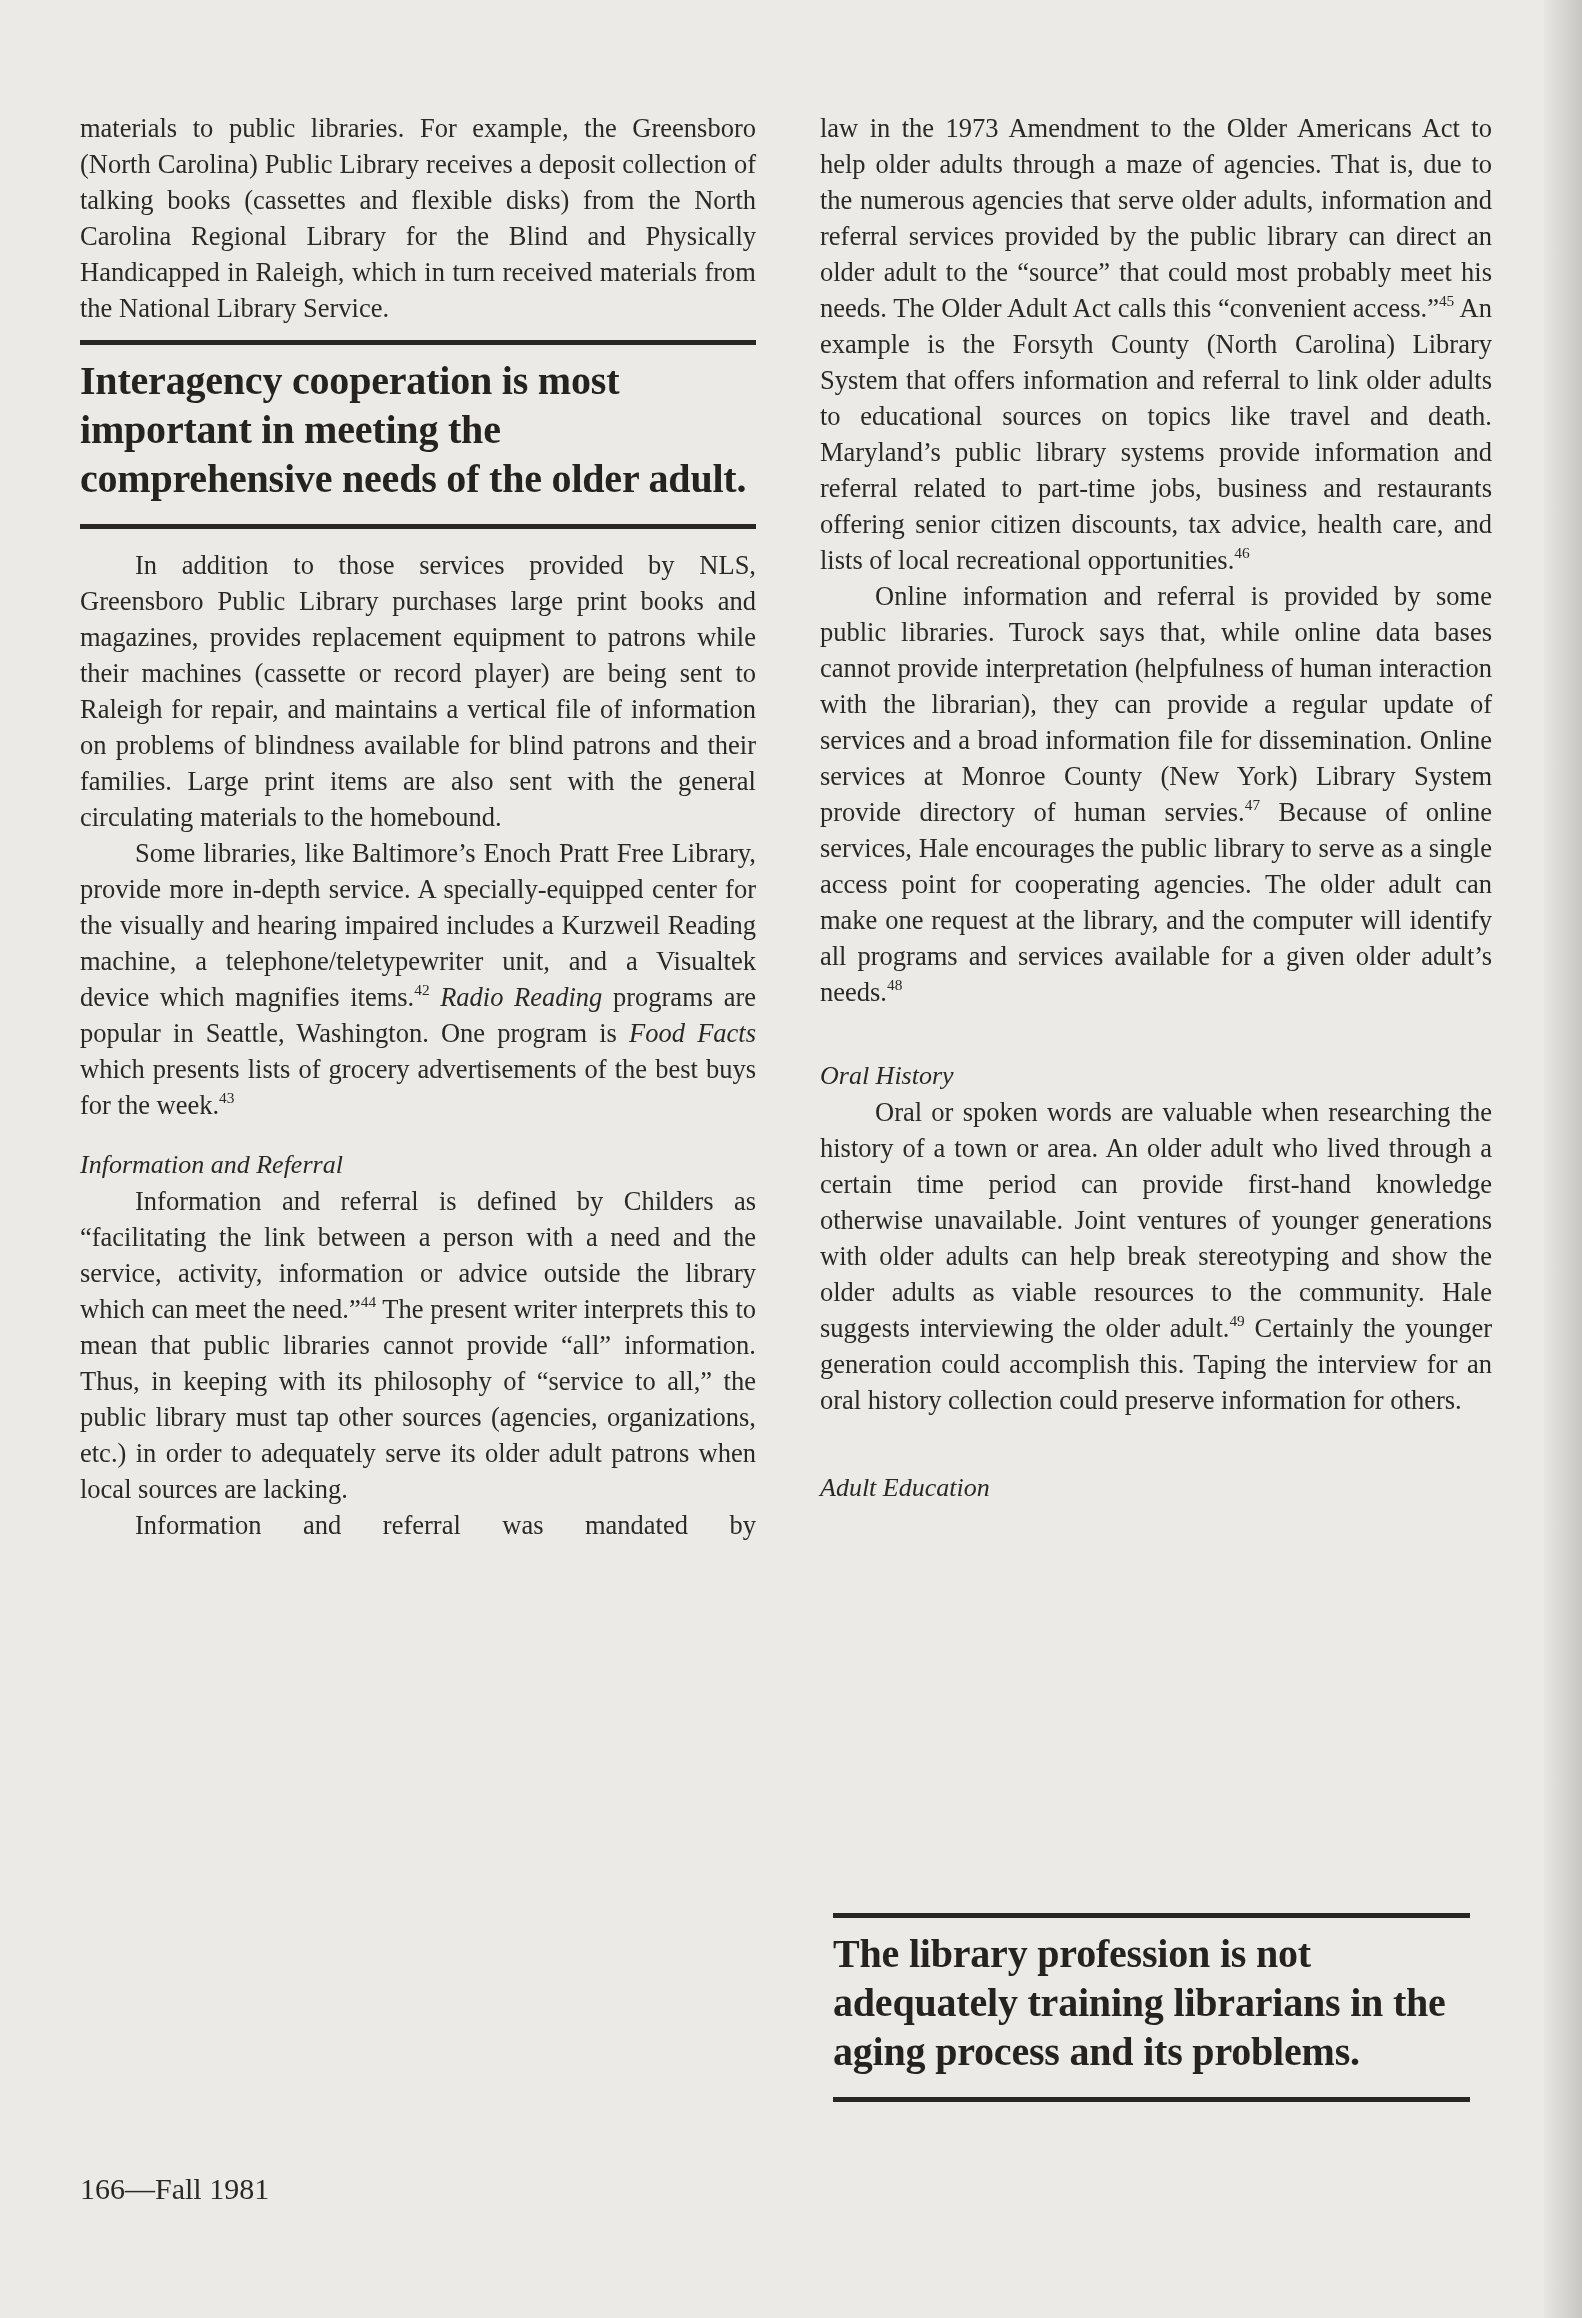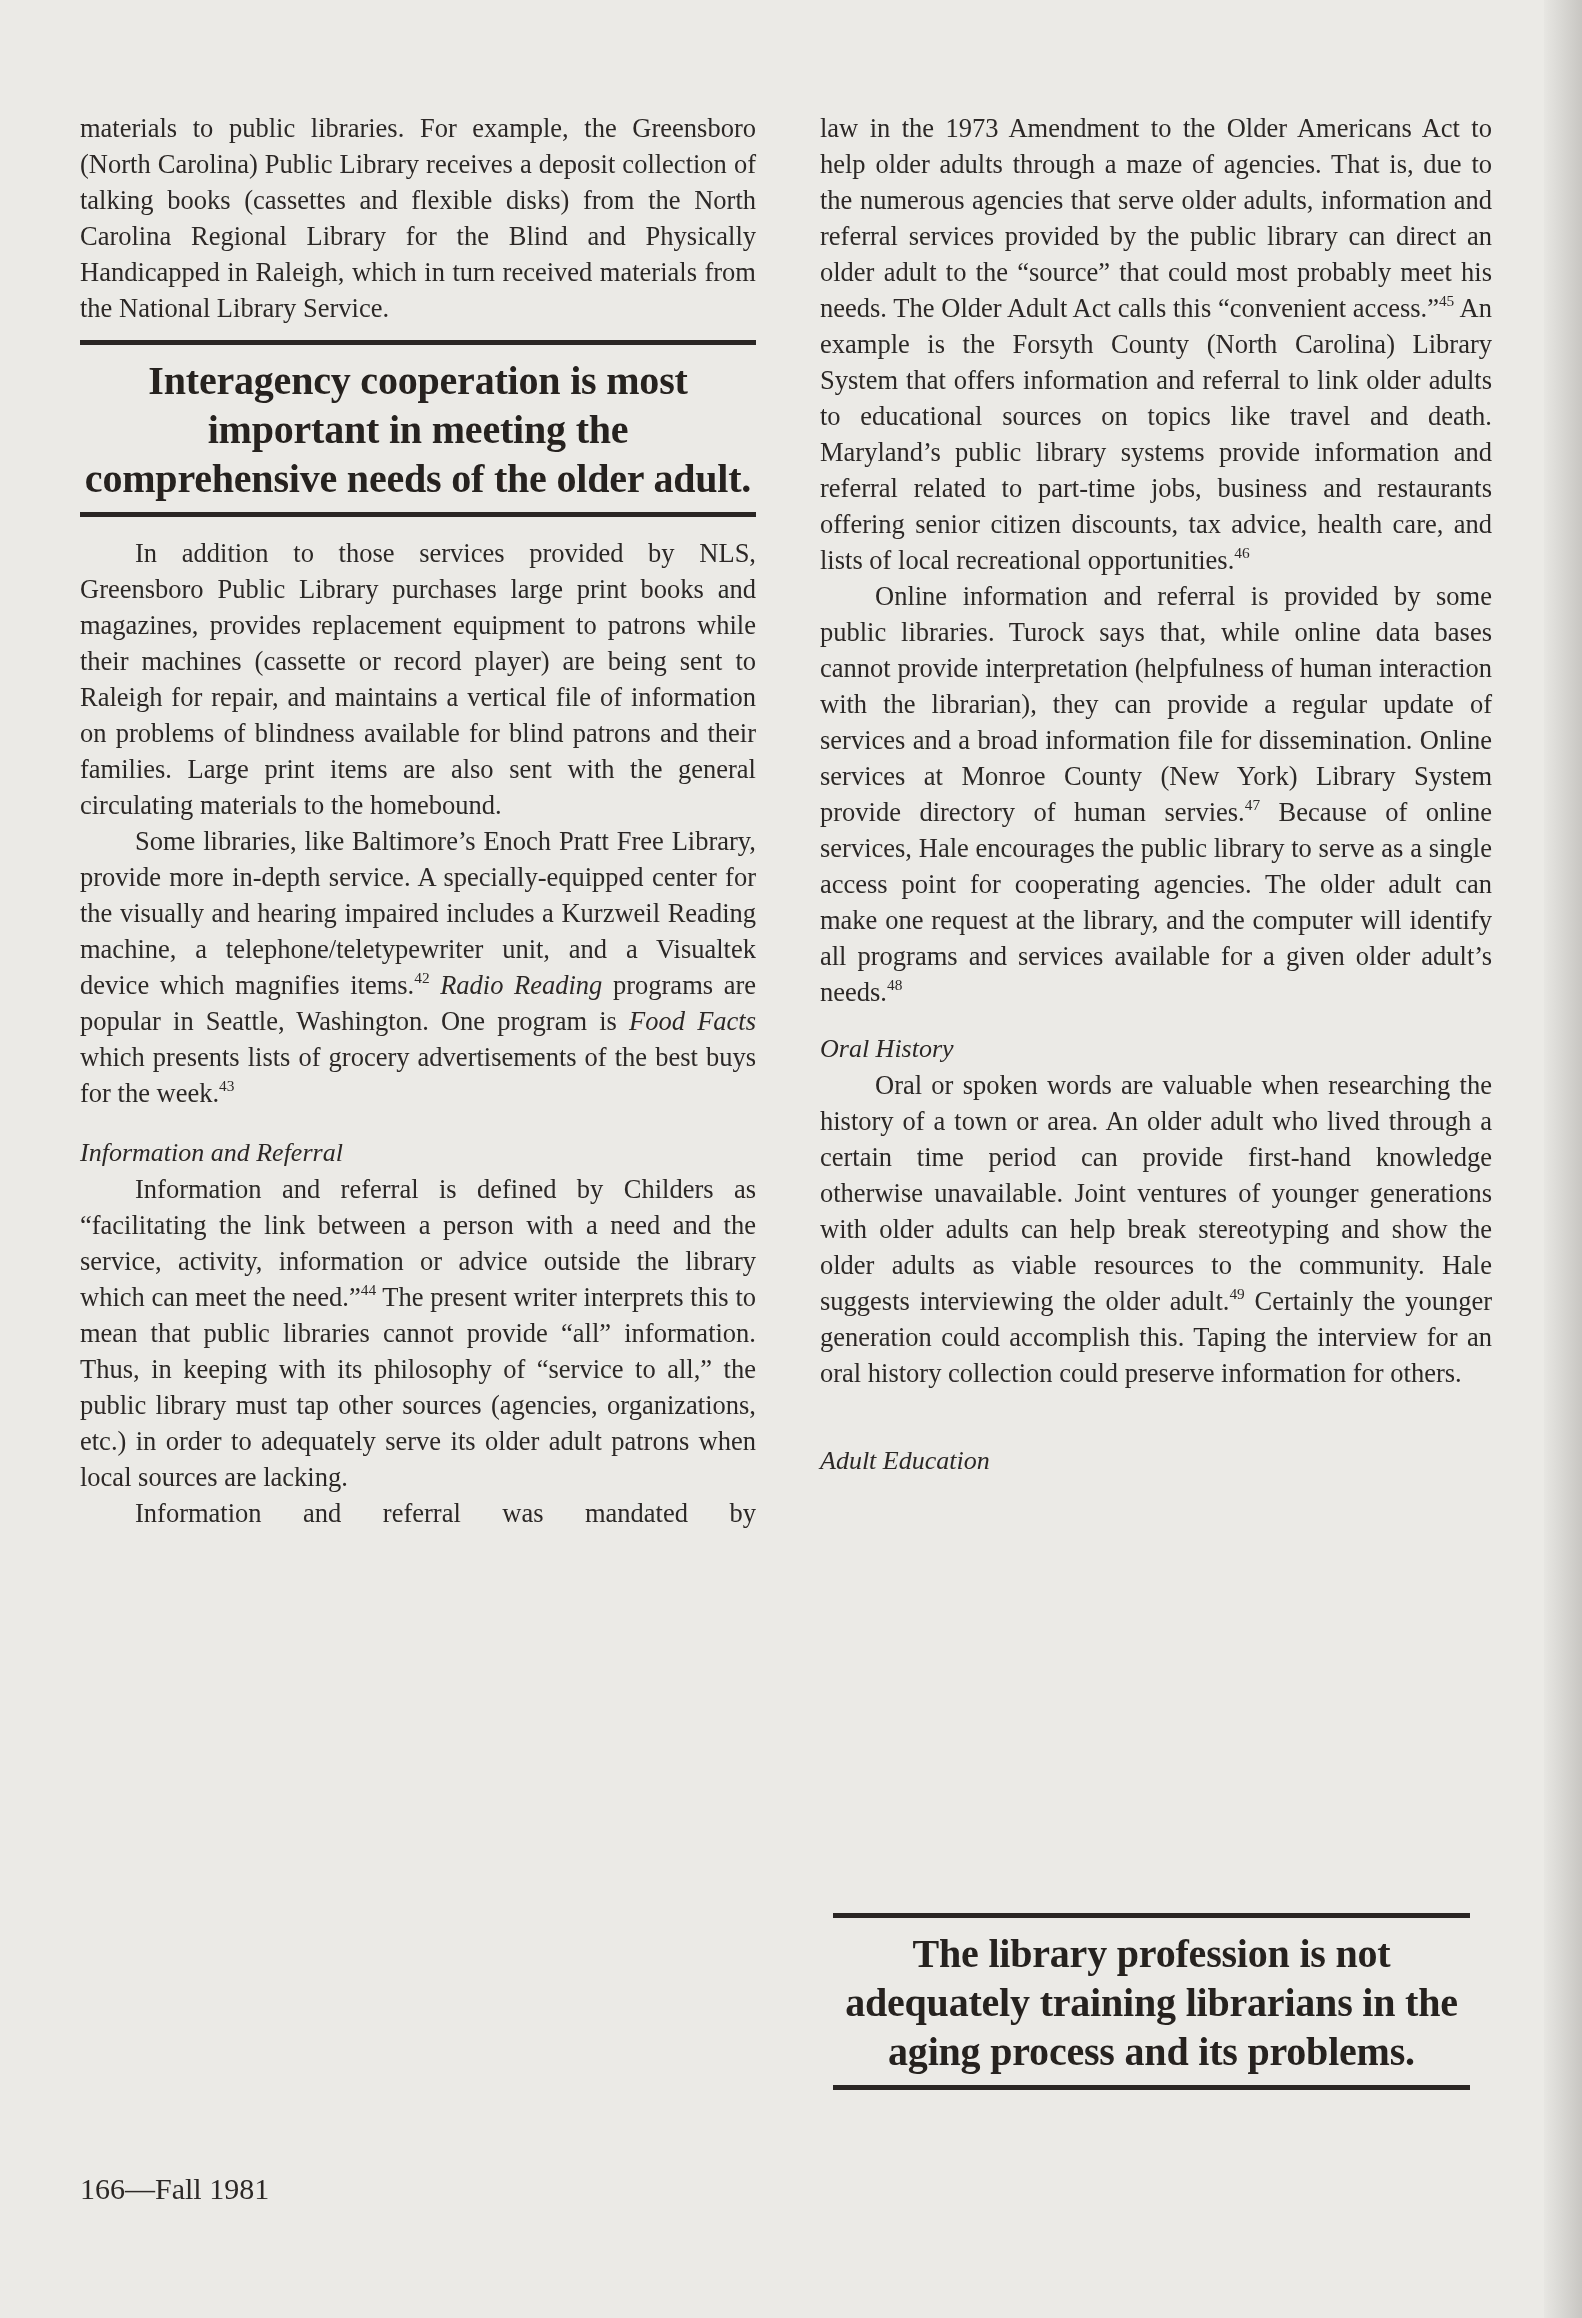--- a/index.html
+++ b/index.html
@@ -20,23 +20,22 @@
     .col-left { left: 80px; width: 676px; }
     .col-right { left: 820px; width: 672px; }
     p { margin: 0; text-align: justify; hyphens: manual; }
     p.indent { text-indent: 55px; }
     p.cont { text-indent: 0; }
     sup { font-size: 0.58em; line-height: 0; vertical-align: 0.7em; }
     em { font-style: italic; }
     .pullquote {
       border-top: 5.5px solid #2a2624;
       border-bottom: 5.5px solid #2a2624;
-      padding: 11px 0 9px 0;
+      padding: 11px 0 21px 0;
       margin: 14.2px 0 17.4px 0;
-      text-align: center;
     }
     .pullquote-text {
       font-family: "Liberation Serif", "DejaVu Serif", serif;
       font-weight: bold; font-size: 40px; line-height: 49px;
       color: #26221f; letter-spacing: -0.2px;
     }
     .section-head {
       font-weight: bold; font-size: 26px; line-height: 37px;
       margin: 40px 0 22px 0; letter-spacing: -0.2px;
     }
@@ -75,21 +74,21 @@
   <p class="indent"><span>Information and referral is defined by Childers as “facilitating the link between a person with a need and the service, activity, information or advice outside the library which can meet the need.”</span><sup>44</sup><span> The present writer interprets this to mean that public libraries cannot provide “all” information. Thus, in keeping with its philosophy of “service to all,” the public library must tap other sources (agencies, organizations, etc.) in order to adequately serve its older adult patrons when local sources are lacking.</span></p>
 
   <p class="indent" style="text-align-last: justify;">Information and referral was mandated by</p>
 </div>
 
 <div class="col col-right">
   <p class="cont"><span>law in the 1973 Amendment to the Older Americans Act to help older adults through a maze of agencies. That is, due to the numerous agencies that serve older adults, information and referral services provided by the public library can direct an older adult to the “source” that could most probably meet his needs. The Older Adult Act calls this “convenient access.”</span><sup>45</sup><span> An example is the Forsyth County (North Carolina) Library System that offers information and referral to link older adults to educational sources on topics like travel and death. Maryland’s public library systems provide information and referral related to part-time jobs, business and restaurants offering senior citizen discounts, tax advice, health care, and lists of local recreational opportunities.</span><sup>46</sup></p>
 
   <p class="indent"><span>Online information and referral is provided by some public libraries. Turock says that, while online data bases cannot provide interpretation (helpfulness of human interaction with the librarian), they can provide a regular update of services and a broad information file for dissemination. Online services at Monroe County (New York) Library System provide directory of human servies.</span><sup>47</sup><span> Because of online services, Hale encourages the public library to serve as a single access point for cooperating agencies. The older adult can make one request at the library, and the computer will identify all programs and services available for a given older adult’s needs.</span><sup>48</sup></p>
 
-  <div class="sub-head" style="margin-top:21px;">Oral History</div>
+  <div class="sub-head" style="margin-top:48px;">Oral History</div>
 
   <p class="indent"><span>Oral or spoken words are valuable when researching the history of a town or area. An older adult who lived through a certain time period can provide first-hand knowledge otherwise unavailable. Joint ventures of younger generations with older adults can help break stereotyping and show the older adults as viable resources to the community. Hale suggests interviewing the older adult.</span><sup>49</sup><span> Certainly the younger generation could accomplish this. Taping the interview for an oral history collection could preserve information for others.</span></p>
 
   <div class="sub-head" style="margin-top:52px;">Adult Education</div>
 
 </div>
 
 <div class="pq-right">
   <div class="pullquote" style="margin:13px;">
     <div class="pullquote-text">The library profession is not adequately training librarians in the aging process and its problems.</div>

